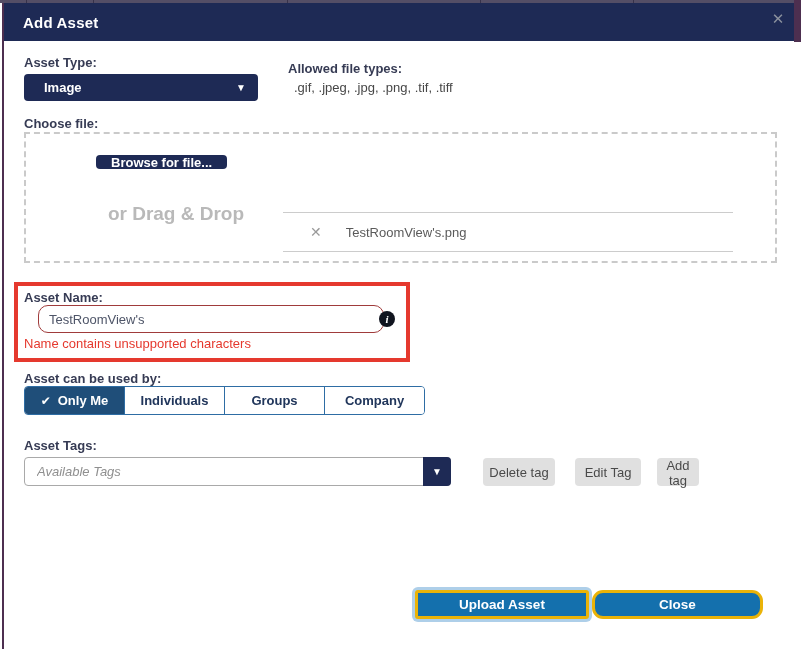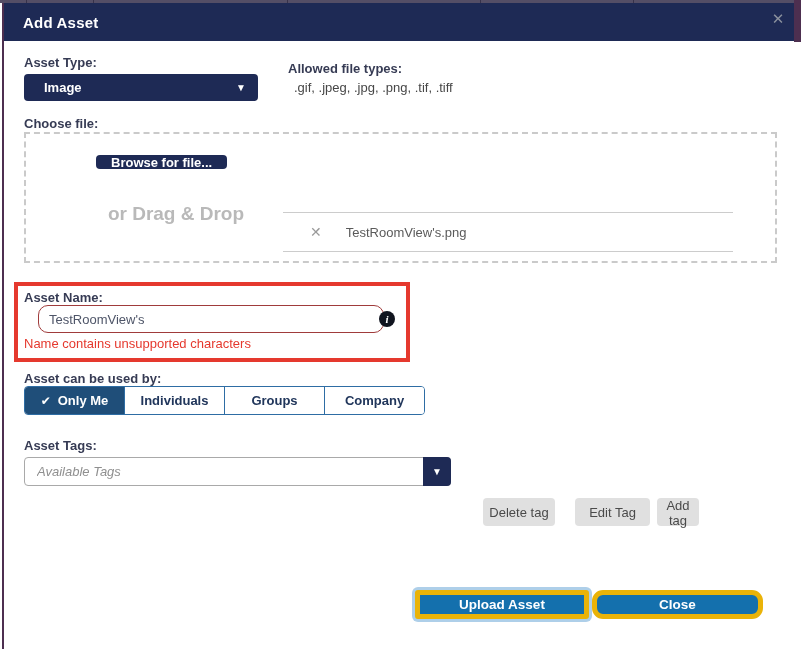--- a/index.html
+++ b/index.html
@@ -119,30 +119,30 @@
   }
   .tags-input::placeholder { color: #8f8f8f; font-style: italic; opacity: 1; }
   .tags-caret-btn {
     position: absolute; right: -1px; top: -1px; width: 28px; height: 29px;
     background: #1e2a55; border: none; border-radius: 0 4px 4px 0;
     color: #fff; cursor: pointer; display: flex; align-items: center; justify-content: center;
   }
   .tag-btn {
     position: absolute; top: 458px; height: 28px;
     background: #e0e0e0; border: none; border-radius: 4px;
-    font-size: 13px; color: #4a4a4a; cursor: pointer; font-family: inherit; margin-top: 40px;
+    font-size: 13px; color: #4a4a4a; cursor: pointer; font-family: inherit;
   }
   .tag-btn.delete { left: 483px; width: 72px; }
-  .tag-btn.edit   { left: 575px; width: 75px; }
+  .tag-btn.edit   { left: 575px; width: 66px; }
   .tag-btn.add    { left: 657px; width: 42px; }
 
   
   .footer-btn {
     position: absolute; top: 590px; height: 29px;
-    background: #1470ad; border: 5px solid #eab308; border-radius: 3px;
+    background: #1470ad; border: 3px solid #eab308; border-radius: 3px;
     color: #fff; font-size: 13.5px; font-weight: 700; cursor: pointer; font-family: inherit;
   }
   .upload-btn { left: 415px; width: 174px; box-shadow: 0 0 0 3px #aecfe9; }
   .close-btn  { left: 592px; width: 171px; border-radius: 11px; }
 </style>
 </head>
 <body>
 
 <div id="stage">
 

